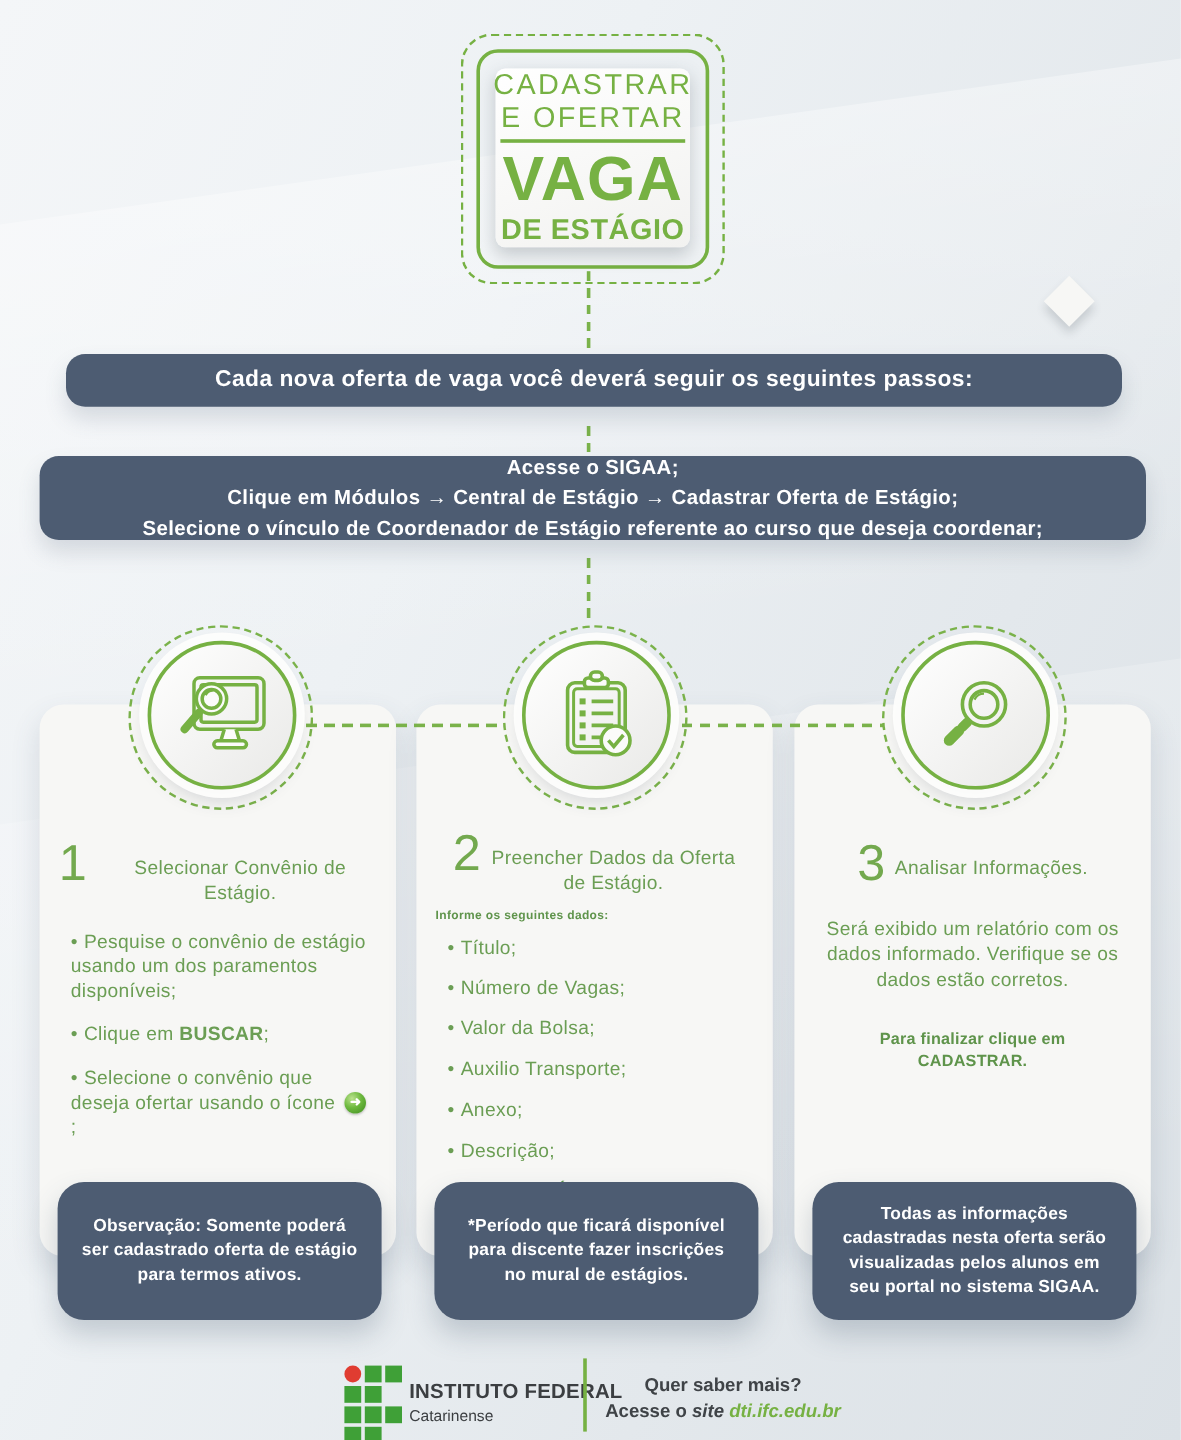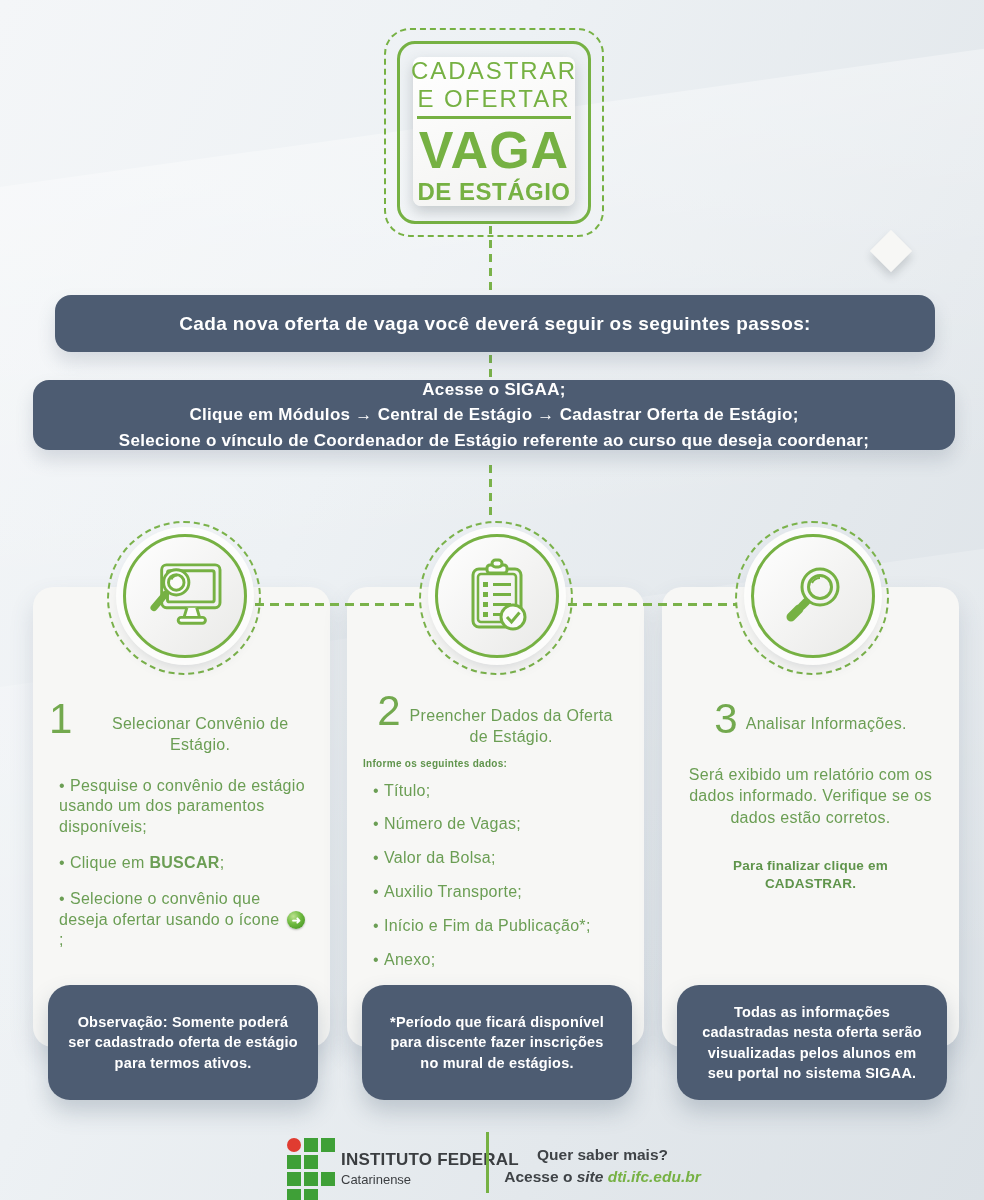--- a/index.html
+++ b/index.html
@@ -34,21 +34,21 @@
   .badge-l1{font-size:24px;letter-spacing:2px;color:#76b143;font-weight:400;}
   .badge-l2{font-size:24px;letter-spacing:2px;color:#76b143;font-weight:400;
     border-bottom:3px solid #76b143;padding-bottom:3px;margin-bottom:4px;}
   .badge-l3{font-size:52px;font-weight:700;letter-spacing:1px;color:#76b143;line-height:1.05;}
   .badge-l4{font-size:24px;font-weight:700;letter-spacing:0.5px;color:#76b143;}
 
   
   .banner{position:absolute;background:#4d5c72;border-radius:16px;color:#fff;
     display:flex;flex-direction:column;align-items:center;justify-content:center;
     box-shadow:0 10px 18px rgba(70,90,110,.18);z-index:3;}
-  .banner1{left:55px;top:295px;width:880px;height:57px;}
+  .banner1{left:55px;top:295px;width:880px;height:44px;}
   .banner1 .line{font-size:19px;font-weight:700;letter-spacing:.4px;}
   .banner2{left:33px;top:380px;width:922px;height:70px;}
   .banner2 .line{font-size:17px;font-weight:700;letter-spacing:.3px;line-height:1.5;}
 
   
   .card{position:absolute;top:587px;width:297px;height:460px;background:#f7f7f5;
     border-radius:20px;box-shadow:0 12px 24px rgba(70,90,110,.16);z-index:2;}
   .card1{left:33px;} .card2{left:347px;} .card3{left:662px;}
 
   .ring{position:absolute;top:521px;width:150px;height:150px;border:2px dashed #7ab24a;
@@ -164,21 +164,20 @@
   <div class="step-head">
     <span class="step-num">2</span>
     <span class="step-title">Preencher Dados da Oferta de Estágio.</span>
   </div>
   <div class="intro">Informe os seguintes dados:</div>
   <div class="bullets">
     <div class="bullet"><span class="dot">•</span><span>Título;</span></div>
     <div class="bullet"><span class="dot">•</span><span>Número de Vagas;</span></div>
     <div class="bullet"><span class="dot">•</span><span>Valor da Bolsa;</span></div>
     <div class="bullet"><span class="dot">•</span><span>Auxilio Transporte;</span></div>
-    <div class="bullet"><span class="dot">•</span><span>Início e Fim da Publicação*;</span></div>
     <div class="bullet"><span class="dot">•</span><span>Anexo;</span></div>
     <div class="bullet"><span class="dot">•</span><span>Descrição;</span></div>
   </div>
   <div class="cta"><span>Clique em </span><span>PRÓXIMO</span><span> para prosseguir com o cadastro.</span></div>
 </div>
 
 <div class="card card3">
   <div class="step-head">
     <span class="step-num">3</span>
     <span class="step-title">Analisar Informações.</span>

